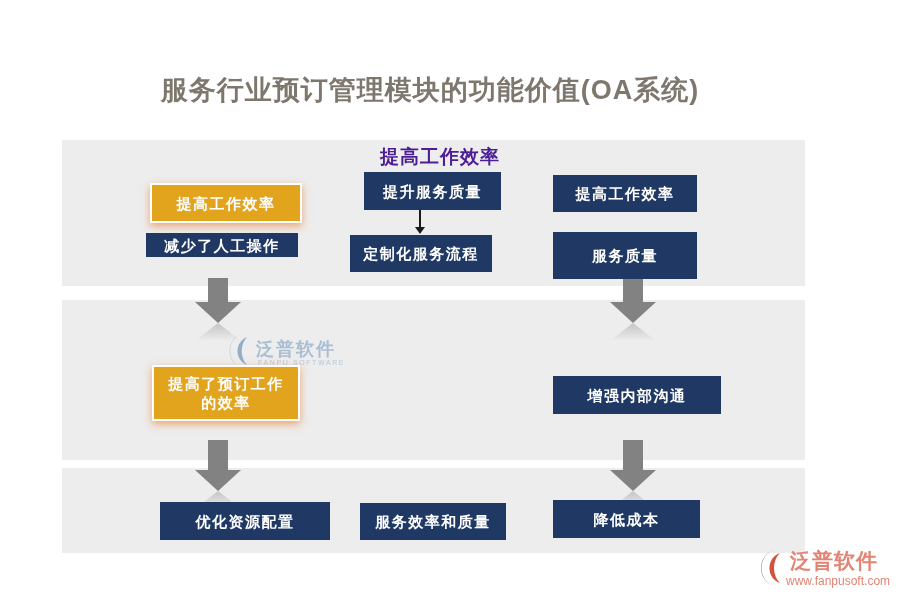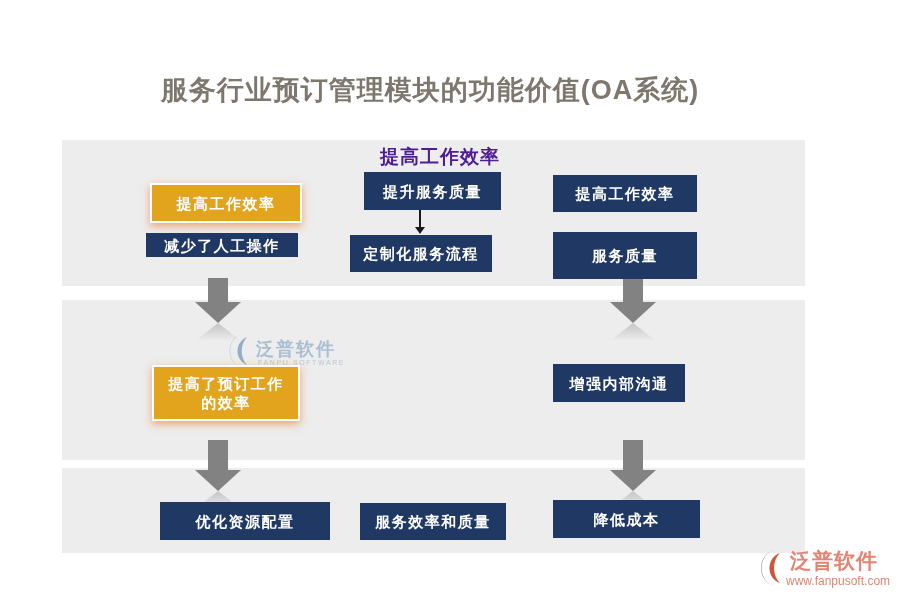--- a/index.html
+++ b/index.html
@@ -86,21 +86,21 @@
 
 <div class="box gold" style="left:150px;top:183px;width:152px;height:40px">提高工作效率</div>
 <div class="box navy" style="left:364px;top:172px;width:137px;height:38px">提升服务质量</div>
 <div class="box navy" style="left:553px;top:175px;width:144px;height:37px">提高工作效率</div>
 <div class="box navy" style="left:146px;top:233px;width:152px;height:24px">减少了人工操作</div>
 <div class="box navy" style="left:350px;top:235px;width:142px;height:37px">定制化服务流程</div>
 <div class="box navy" style="left:553px;top:232px;width:144px;height:47px">服务质量</div>
 
 <div class="box gold" style="left:152px;top:365px;width:148px;height:56px">提高了预订工作
 的效率</div>
-<div class="box navy" style="left:553px;top:364px;width:132px;height:38px">增强内部沟通</div>
+<div class="box navy" style="left:553px;top:376px;width:168px;height:38px">增强内部沟通</div>
 
 <div class="box navy" style="left:160px;top:502px;width:170px;height:38px">优化资源配置</div>
 <div class="box navy" style="left:360px;top:503px;width:146px;height:37px">服务效率和质量</div>
 <div class="box navy" style="left:553px;top:500px;width:147px;height:38px">降低成本</div>
 
 <span class="abs" style="left:753px;top:548px">
   <svg width="34" height="40" viewBox="0 0 30 40">
     <path d="M22,2 A16,18 0 1,0 22,38 A12,14 0 1,1 22,2 Z" fill="#7C8CA4"></path>
     <path d="M25,5 C11,10 11,30 25,35 C17,28 17,12 25,5 Z" fill="#D0543C"></path>
   </svg>

